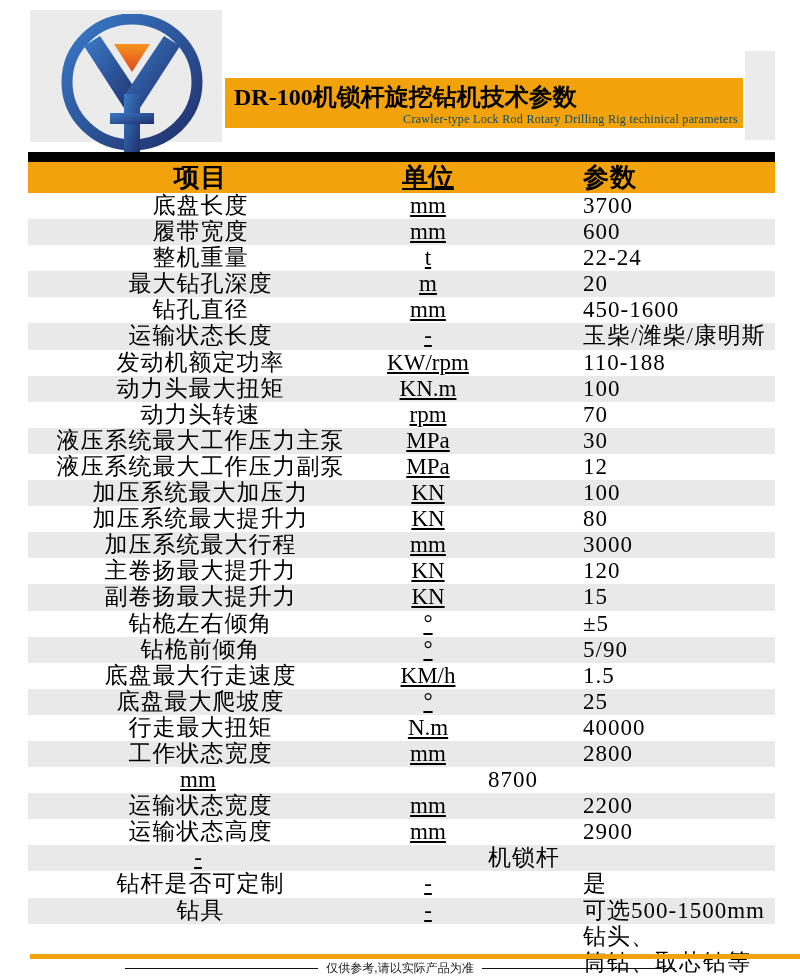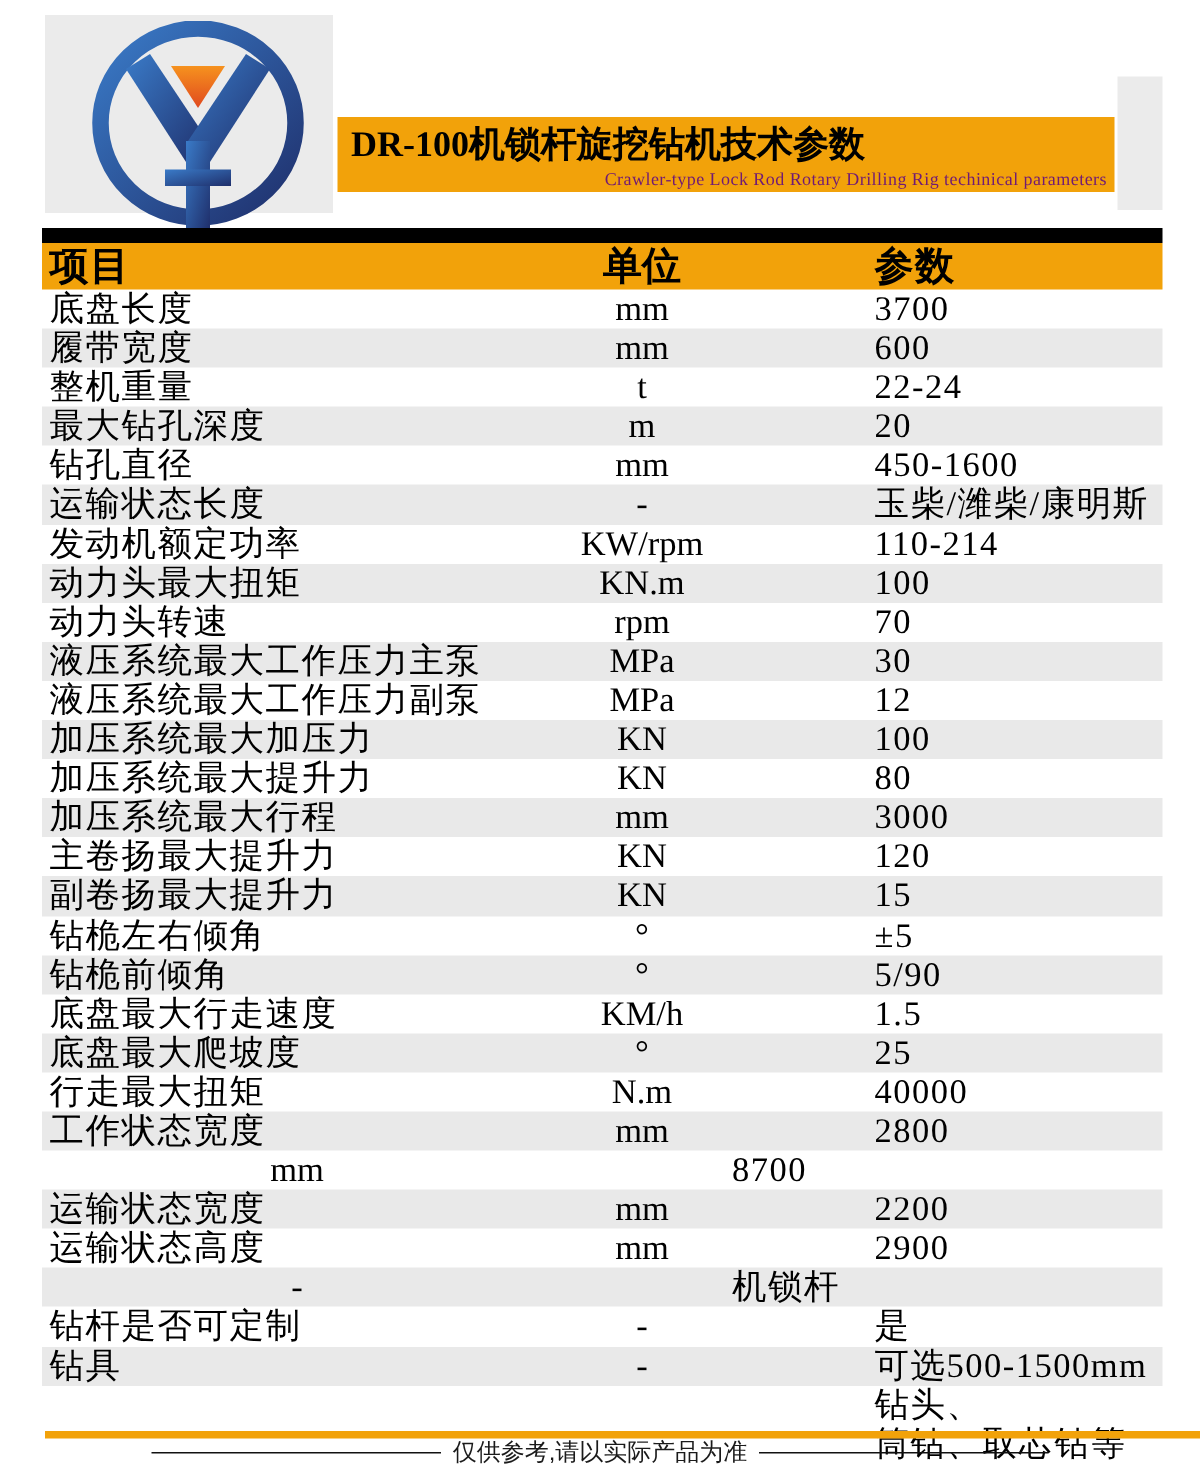--- a/index.html
+++ b/index.html
@@ -6,41 +6,41 @@
   .page{position:relative;width:800px;height:976px;background:#ffffff;overflow:hidden;
         font-family:"Liberation Serif","DejaVu Serif",serif;color:#000;}
 
   
   .logo-box{position:absolute;left:30px;top:10px;width:192px;height:132px;background:#ebebeb;overflow:visible;}
   .logo-box svg{position:absolute;left:30px;top:4px;}
   .side-block{position:absolute;left:745px;top:51px;width:30px;height:89px;background:#ebebeb;}
   .banner{position:absolute;left:225px;top:78px;width:518px;height:50px;background:#f2a20a;}
   .banner h1{margin:0;position:absolute;left:9px;top:-9px;font-size:24px;font-weight:700;
              letter-spacing:0px;line-height:56px;white-space:nowrap;}
-  .banner .subtitle{position:absolute;right:5px;bottom:1px;font-size:12px;color:#701a75;
+  .banner .subtitle{position:absolute;right:5px;bottom:1px;font-size:12px;color:#0c4a6e;
                     letter-spacing:.3px;white-space:nowrap;}
 
   
   .black-bar{position:absolute;left:28px;top:152px;width:747px;height:10px;background:#000;}
   .grid-row{display:grid;grid-template-columns:340px 120px 95px 1fr;}
   .thead{position:absolute;left:28px;top:162px;width:747px;height:31px;background:#f2a20a;
          font-size:26px;font-weight:600;line-height:31px;}
   .rows{position:absolute;left:28px;top:193px;width:747px;}
   .row{height:26.1px;line-height:26.1px;font-size:23px;}
   .row:nth-child(even){background:#e9e9e9;}
-  .c-item{padding-left:5px;text-align:left;white-space:nowrap;letter-spacing:1px;}
-  .c-unit{text-align:center;white-space:nowrap;}
+  .c-item{padding-left:5px;text-align:center;white-space:nowrap;letter-spacing:1px;}
+  .c-unit{text-align:center;white-space:nowrap;text-decoration:underline;}
   .c-val{white-space:nowrap;letter-spacing:1px;font-family:Liberation Serif, serif;}
   .row.tall{height:52.2px;background:linear-gradient(#e9e9e9 26.1px,#ffffff 26.1px);}
   .row.tall .c-val{white-space:pre-line;line-height:26.1px;}
 
   
   .orange-bar{position:absolute;left:30px;top:954px;width:770px;height:5px;background:#f2a20a;}
   .note-row{position:absolute;left:0;top:961px;width:800px;height:15px;display:flex;
-            align-items:center;justify-content:center;gap:8px;font-size:16px;color:#1a1a1a;
+            align-items:center;justify-content:center;gap:8px;font-size:12px;color:#1a1a1a;
             font-family:"Liberation Sans","DejaVu Sans",sans-serif;}
   .rule{width:193px;height:0;border-top:1.5px solid #111;}
 </style>
 </head>
 <body>
 
 <div class="page">
 
   <div class="logo-box">
     <svg width="150" height="140" viewBox="0 0 150 140">
@@ -119,21 +119,21 @@
       <div class="c-item">运输状态长度</div>
       <div class="c-unit">-</div>
       <div></div>
       <div class="c-val">玉柴/潍柴/康明斯</div>
     </div>
 
     <div class="row grid-row">
       <div class="c-item">发动机额定功率</div>
       <div class="c-unit">KW/rpm</div>
       <div></div>
-      <div class="c-val">110-214</div>
+      <div class="c-val">110-188</div>
     </div>
 
     <div class="row grid-row">
       <div class="c-item">动力头最大扭矩</div>
       <div class="c-unit">KN.m</div>
       <div></div>
       <div class="c-val">100</div>
     </div>
 
     <div class="row grid-row">

